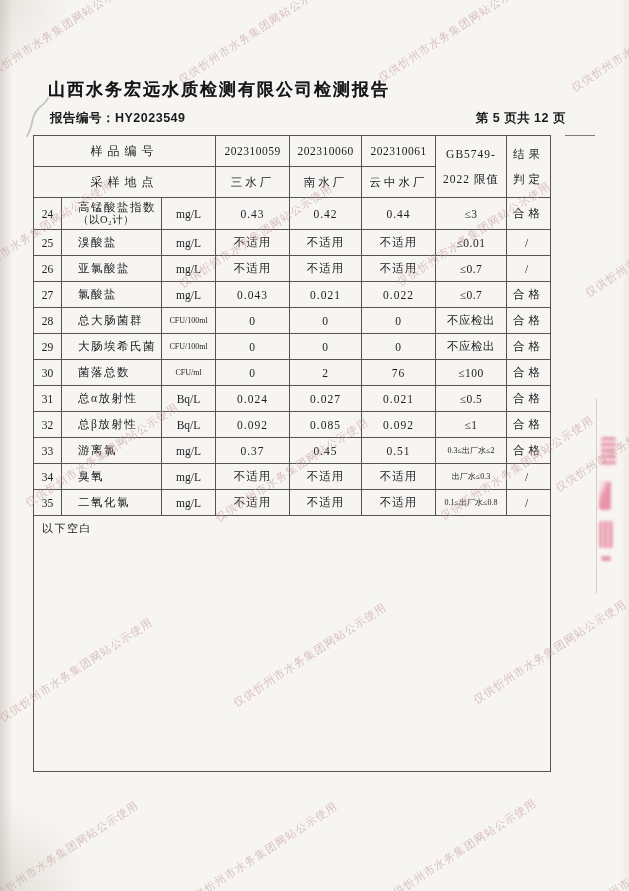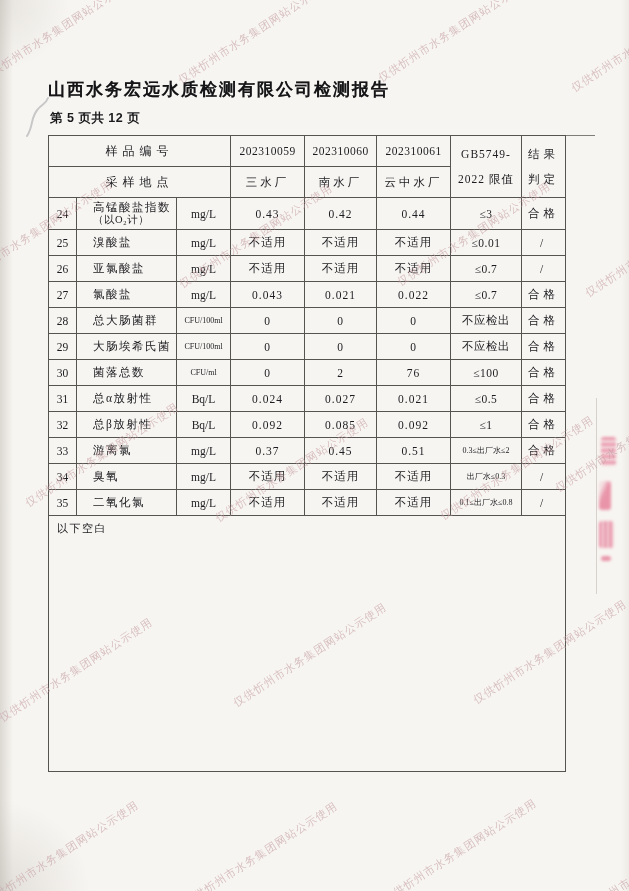--- a/index.html
+++ b/index.html
@@ -23,21 +23,21 @@
     font-weight:bold;font-size:17px;letter-spacing:2px;color:#151518;
     text-shadow:0 0 0.5px rgba(20,20,20,0.5);
   }
   .meta{
     position:absolute;top:110px;left:50px;width:516px;z-index:2;
     display:flex;justify-content:space-between;align-items:baseline;
     font-family:"Liberation Sans","DejaVu Sans",sans-serif;
     font-weight:bold;font-size:12.5px;letter-spacing:0.5px;color:#1a1a1d;
   }
   table.report{
-    position:absolute;top:135px;left:48px;width:517px;z-index:2;
+    position:absolute;top:135px;left:33px;width:517px;z-index:2;
     border-collapse:collapse;table-layout:fixed;
   }
   .report th,.report td{
     border:1px solid #55544f;padding:0;margin:0;
     font-weight:normal;font-size:12px;text-align:center;vertical-align:middle;
     color:#1c1c20;overflow:hidden;
   }
   .report thead tr{height:31px;}
   th.wide{letter-spacing:5px;}
   th.loc{letter-spacing:3px;font-size:11.5px;}
@@ -79,20 +79,21 @@
 
   <div class="edge-overlay"></div>
 
   <svg class="pencil-mark" width="30" height="46" viewBox="0 0 30 46">
     <path d="M6,42 C13,31 9,24 17,15 C21,10 25,10 27,4" fill="none" stroke="#9b9ba0" stroke-width="2" stroke-linecap="round"></path>
   </svg>
 
   <div class="title">山西水务宏远水质检测有限公司检测报告</div>
 
   <div class="meta">
+    <span><span>报告编号：</span><span>HY2023549</span></span>
     <span>第 5 页共 12 页</span>
   </div>
 
   <table class="report">
     <colgroup>
       <col style="width:28px">
         <col style="width:100px">
         <col style="width:54px">
       <col style="width:74px">
         <col style="width:72px">

